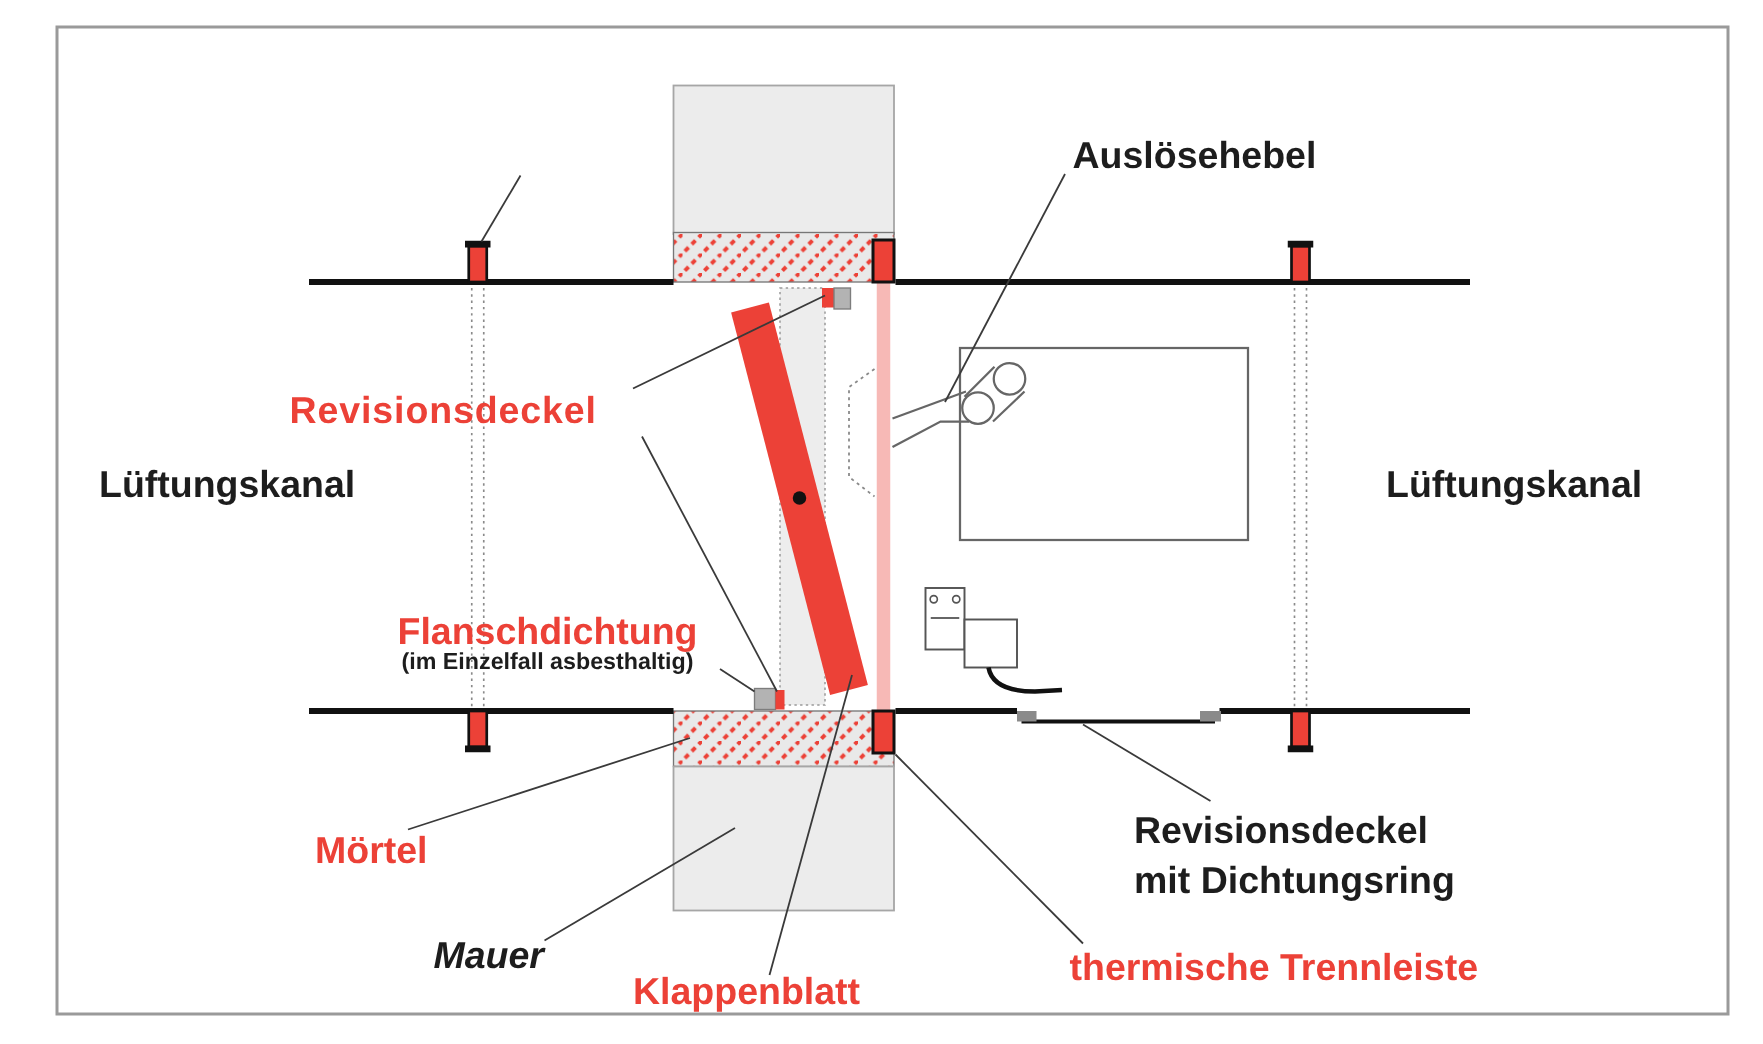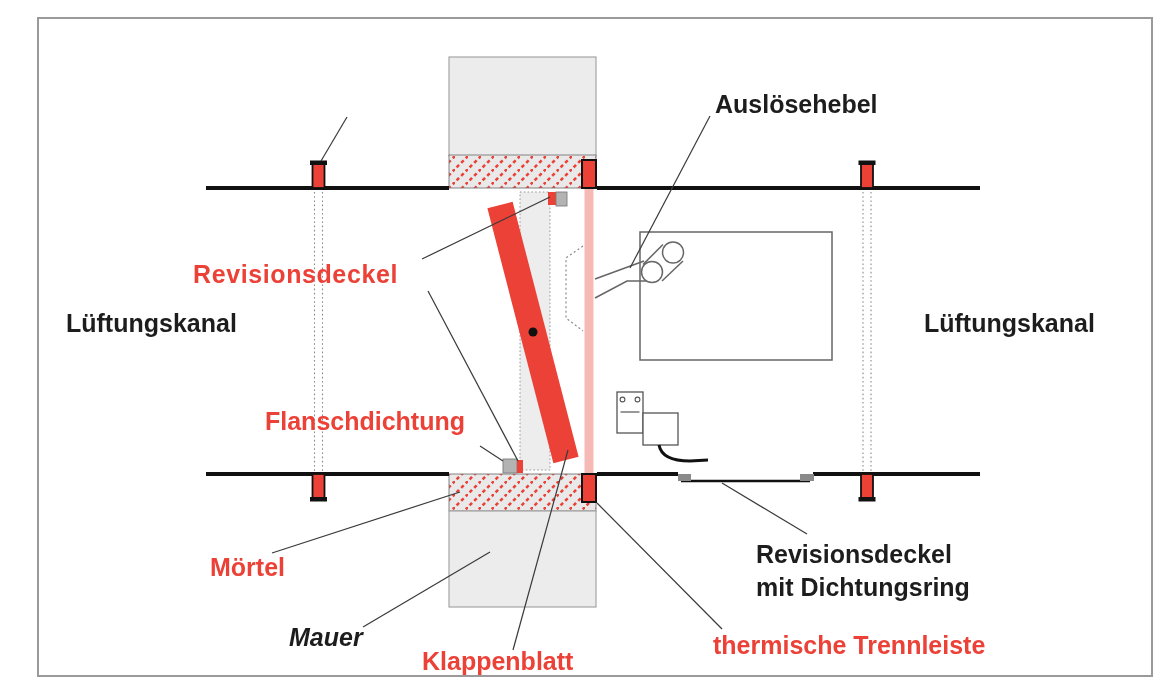--- a/index.html
+++ b/index.html
@@ -151,20 +151,21 @@
   <div class="label" style="left:715px;top:91px;">Auslösehebel</div>
 
   <div class="label red ls" style="left:193px;top:261px;">Revisionsdeckel</div>
 
   <div class="label" style="left:66px;top:310px;">Lüftungskanal</div>
 
   <div class="label" style="left:924px;top:310px;">Lüftungskanal</div>
 
   <div class="label center" style="left:245px;top:408px;width:240px;">
     <span class="red" style="color:var(--red)">Flanschdichtung</span>
+    <span class="note">(im Einzelfall asbesthaltig)</span>
   </div>
 
   <div class="label red" style="left:210px;top:554px;">Mörtel</div>
 
   <div class="label" style="left:289px;top:624px;font-style:italic;">Mauer</div>
 
   <div class="label red" style="left:422px;top:648px;">Klappenblatt</div>
 
   <div class="label red" style="left:677px;top:632px;margin-left:36px;">thermische Trennleiste</div>
 

